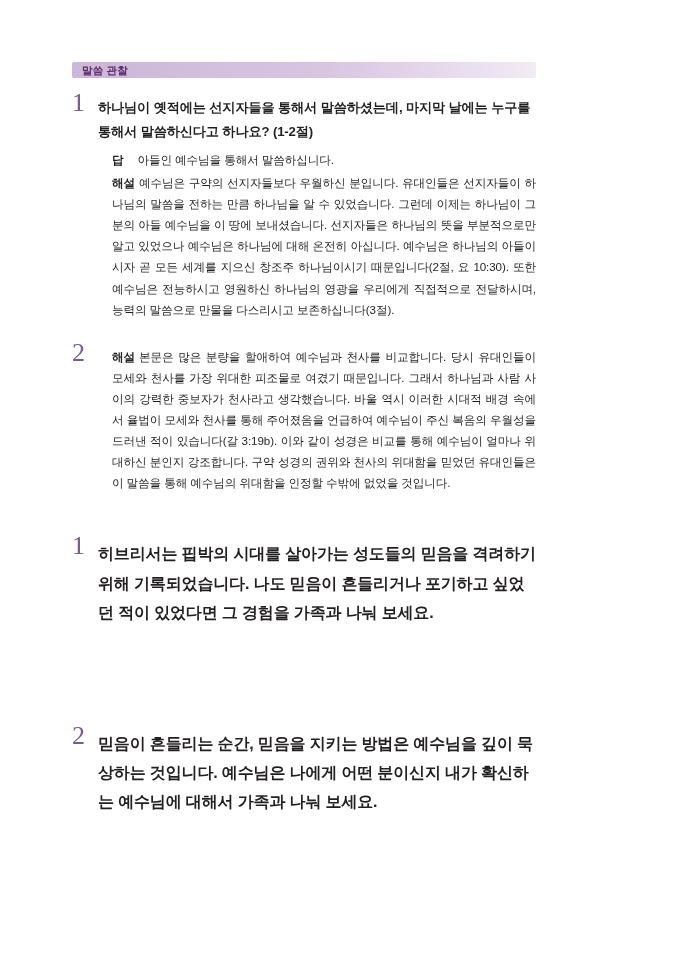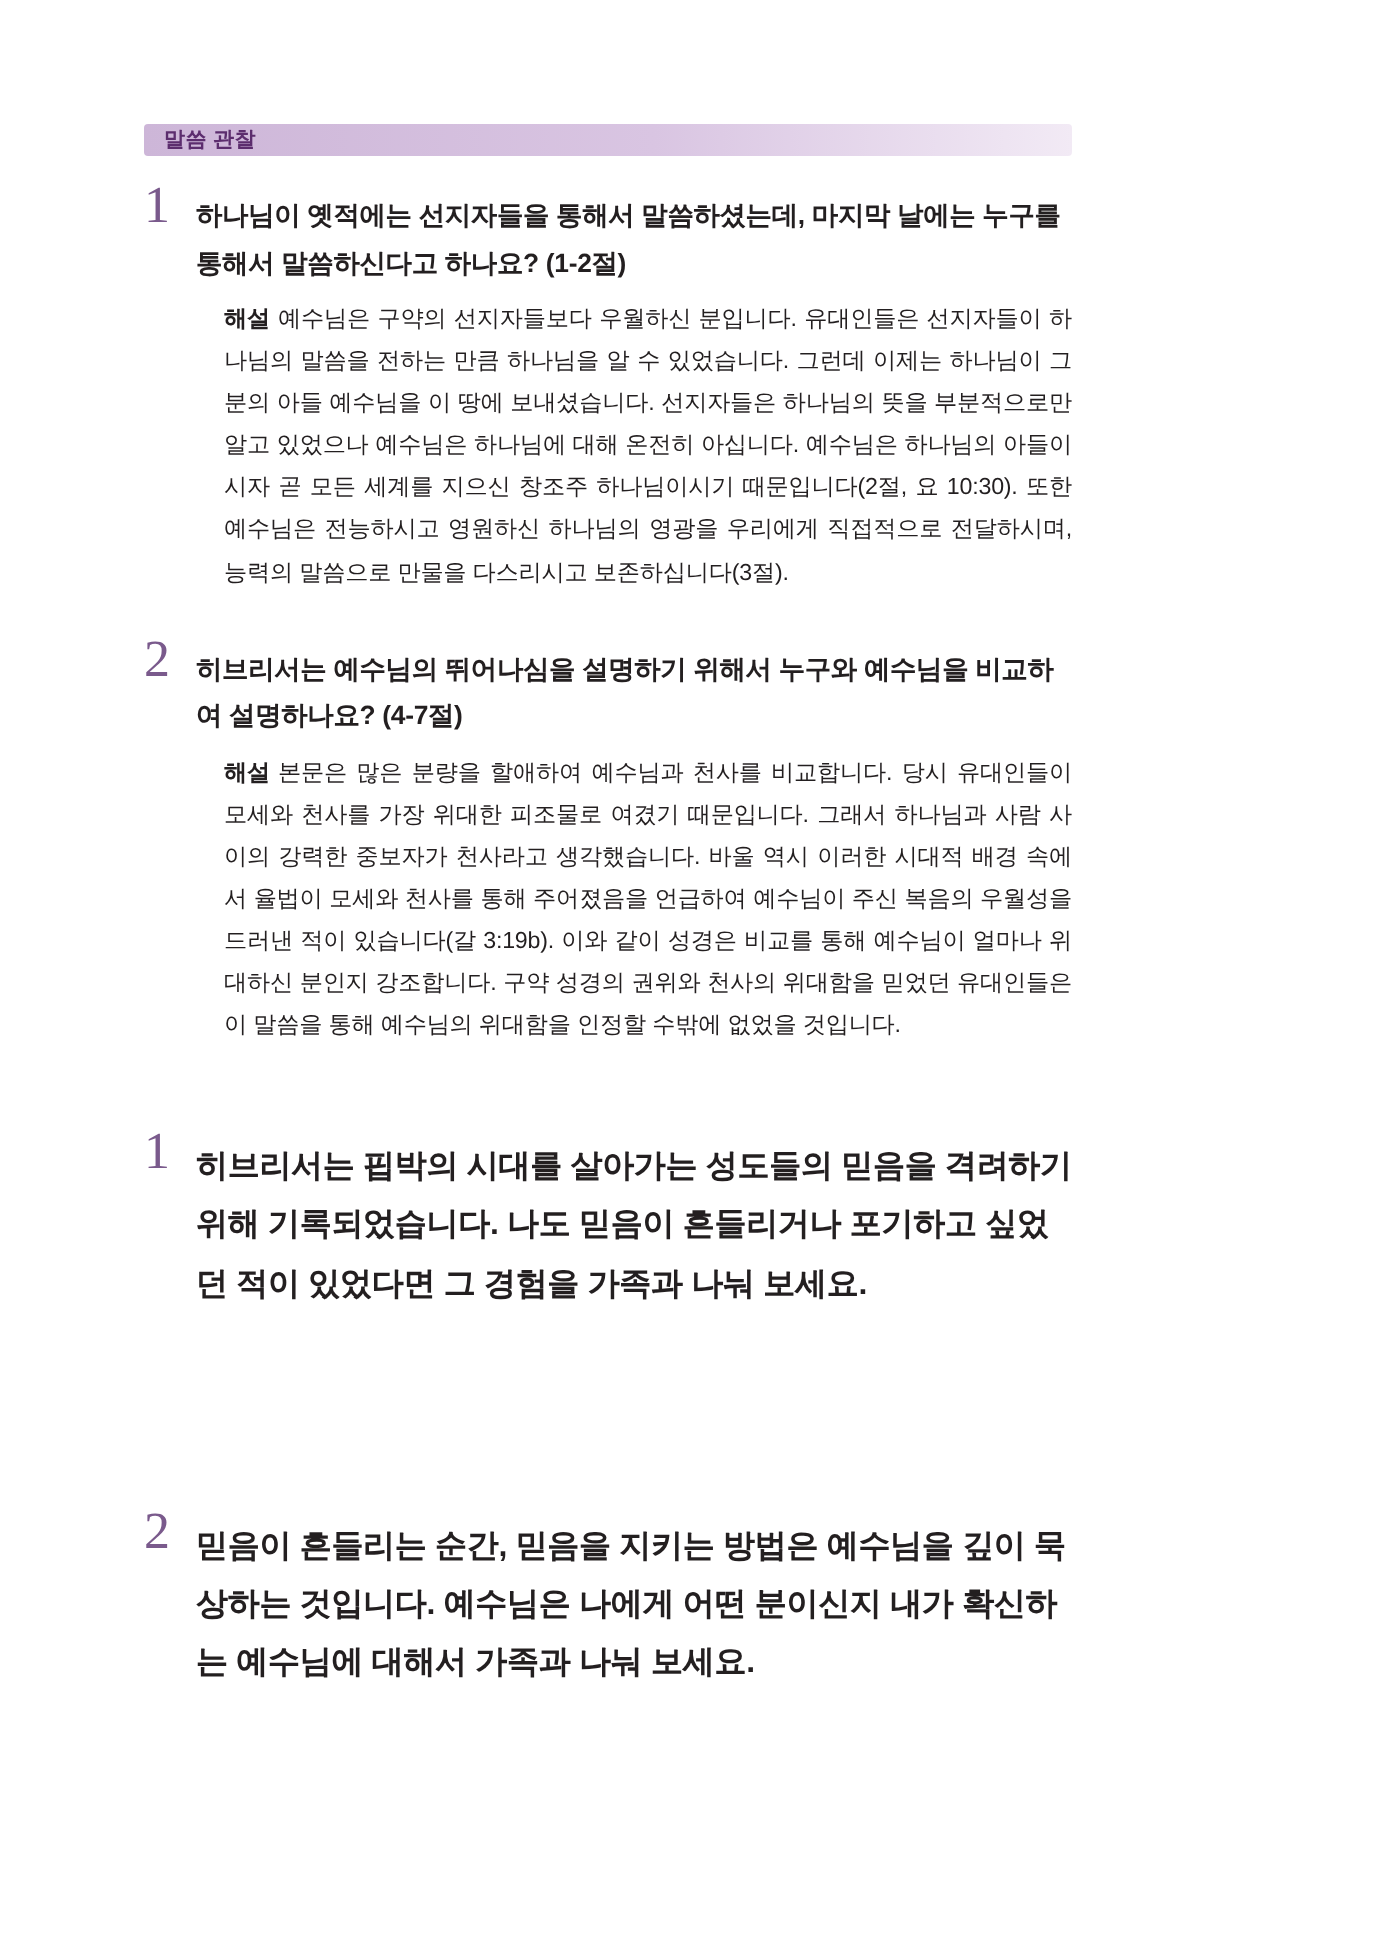--- a/index.html
+++ b/index.html
@@ -110,31 +110,33 @@
 <div class="page">
 
   <div class="section-bar">
     <span class="section-label">말씀 관찰</span>
   </div>
 
   <div class="qblock">
     <span class="qnum">1</span>
     <p class="qtext">하나님이 옛적에는 선지자들을 통해서 말씀하셨는데, 마지막 날에는 누구를 통해서 말씀하신다고 하나요? (1-2절)</p>
     <div class="sub">
+      <p class="ans">
+        <span class="tag">답</span><span>아들인 예수님을 통해서 말씀하십니다.</span>
+      </p>
       <p class="exp">
         <span class="tag">해설</span><span>예수님은 구약의 선지자들보다 우월하신 분입니다. 유대인들은 선지자들이 하나님의 말씀을 전하는 만큼 하나님을 알 수 있었습니다. 그런데 이제는 하나님이 그분의 아들 예수님을 이 땅에 보내셨습니다. 선지자들은 하나님의 뜻을 부분적으로만 알고 있었으나 예수님은 하나님에 대해 온전히 아십니다. 예수님은 하나님의 아들이시자 곧 모든 세계를 지으신 창조주 하나님이시기 때문입니다(2절, 요 10:30). 또한 예수님은 전능하시고 영원하신 하나님의 영광을 우리에게 직접적으로 전달하시며, 능력의 말씀으로 만물을 다스리시고 보존하십니다(3절).</span>
       </p>
     </div>
   </div>
 
   <div class="gap-sm"></div>
 
   <div class="qblock">
     <span class="qnum">2</span>
-    <p class="qtext">히브리서는 예수님의 뛰어나심을 설명하기 위해서 누구와 예수님을 비교하여 설명하나요? (4-7절)</p>
     <div class="sub">
       <p class="exp">
         <span class="tag">해설</span><span>본문은 많은 분량을 할애하여 예수님과 천사를 비교합니다. 당시 유대인들이 모세와 천사를 가장 위대한 피조물로 여겼기 때문입니다. 그래서 하나님과 사람 사이의 강력한 중보자가 천사라고 생각했습니다. 바울 역시 이러한 시대적 배경 속에서 율법이 모세와 천사를 통해 주어졌음을 언급하여 예수님이 주신 복음의 우월성을 드러낸 적이 있습니다(갈 3:19b). 이와 같이 성경은 비교를 통해 예수님이 얼마나 위대하신 분인지 강조합니다. 구약 성경의 권위와 천사의 위대함을 믿었던 유대인들은 이 말씀을 통해 예수님의 위대함을 인정할 수밖에 없었을 것입니다.</span>
       </p>
     </div>
   </div>
 
   <div class="spacer-section"></div>
 
 

